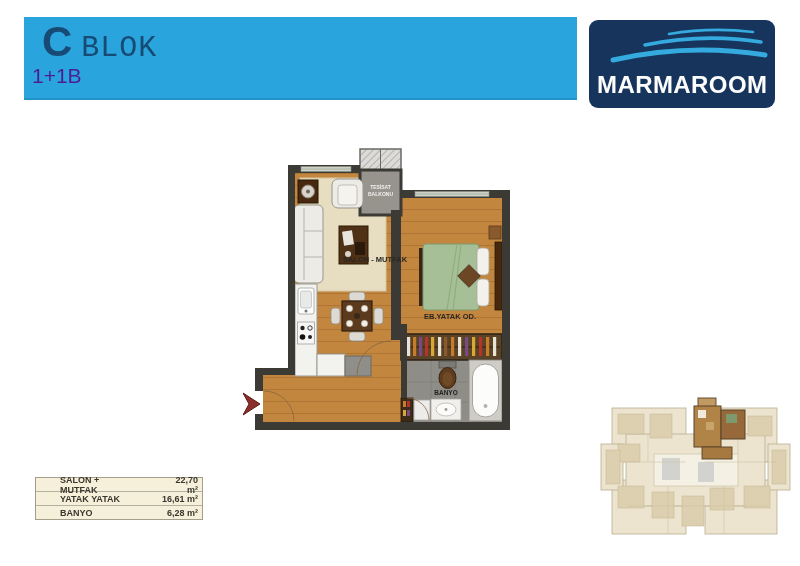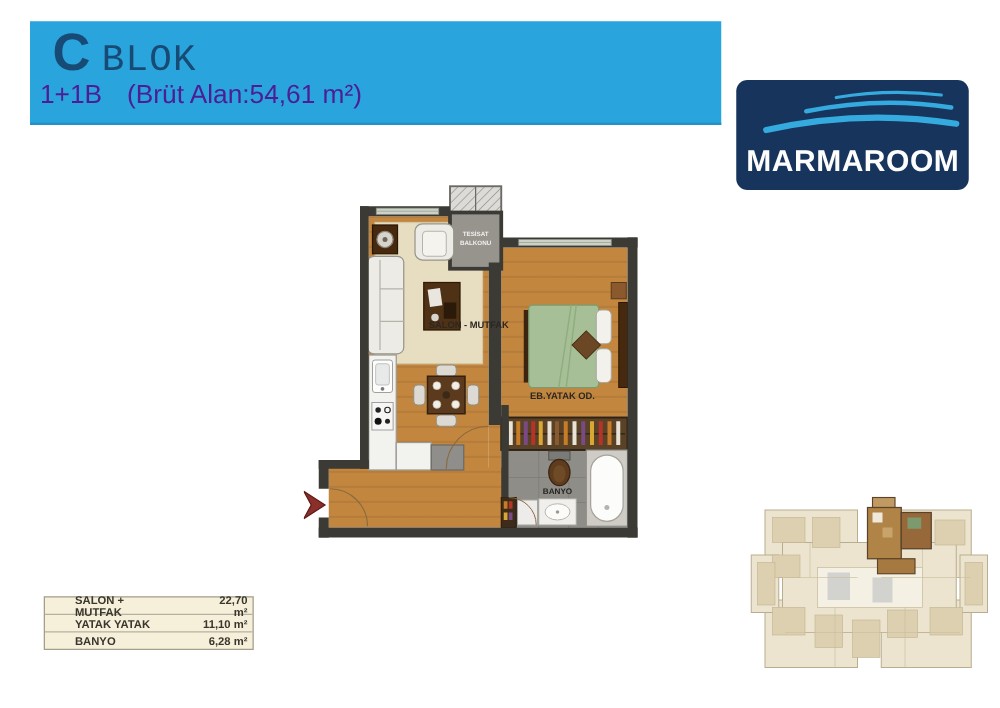--- a/index.html
+++ b/index.html
@@ -11,21 +11,21 @@
           background:#2aa4dc;border-bottom:2px solid #2392c6;box-sizing:border-box;}
   .banner-line1{position:absolute;left:18px;top:2px;display:flex;align-items:baseline;color:#174a74;}
   .block-letter{font-size:42px;font-weight:bold;line-height:1.1;}
   .block-word{font-size:30px;font-weight:500;margin-left:9px;letter-spacing:1px;font-family:Liberation Mono, monospace;}
   .banner-line2{position:absolute;left:8px;top:47px;color:#4c1d95;font-size:21px;display:flex;}
   .unit-type{font-weight:500;}
   .area-label{margin-left:20px;}
 
   
   .logo{position:absolute;left:589px;top:20px;width:186px;height:88px;background:#16345c;
-        border-radius:9px;margin-top:44px;}
+        border-radius:9px;}
   .logo svg{position:absolute;left:0;top:0;}
 
   
   .plan{position:absolute;left:243px;top:138px;width:275px;height:310px;}
 
   
   .areas-table{position:absolute;left:35px;top:477px;width:166px;background:#f6f0da;
                border:1px solid #a39f8d;font-size:9px;font-weight:bold;color:#39362e;}
   .area-row{display:flex;justify-content:space-between;align-items:center;height:13px;
             padding:0 4px;border-bottom:1px solid #b5b1a0;}
@@ -40,21 +40,20 @@
 
 <div id="page">
 
   <div class="banner">
     <div class="banner-line1">
       <span class="block-letter">C</span>
       <span class="block-word">BLOK</span>
     </div>
     <div class="banner-line2">
       <span class="unit-type">1+1B</span>
-      <span class="area-label">(Brüt Alan:54,61 m²)</span>
     </div>
   </div>
 
   <div class="logo">
     <svg width="186" height="82" viewBox="0 0 186 82">
       <path d="M80,14 Q122,7 164,12" fill="none" stroke="#35aade" stroke-width="2.6" stroke-linecap="round"></path>
       <path d="M56,25 Q115,13 172,22" fill="none" stroke="#35aade" stroke-width="3.6" stroke-linecap="round"></path>
       <path d="M24,40 Q100,23 176,35" fill="none" stroke="#35aade" stroke-width="5" stroke-linecap="round"></path>
       <text x="8" y="73" textLength="170" font-family="Liberation Sans, sans-serif" font-size="24" font-weight="bold" fill="#fdfdfd">MARMAROOM</text>
     </svg>
@@ -223,21 +222,21 @@
     </svg>
   </div>
 
   <div class="areas-table">
     <div class="area-row">
       <span class="area-label">SALON + MUTFAK</span>
       <span class="area-value">22,70 m²</span>
     </div>
     <div class="area-row">
       <span class="area-label">YATAK YATAK</span>
-      <span class="area-value">11,10 m²</span>
+      <span class="area-value">16,61 m²</span>
     </div>
     <div class="area-row">
       <span class="area-label">BANYO</span>
       <span class="area-value">6,28 m²</span>
     </div>
   </div>
 
   <div class="minimap">
     <svg width="195" height="156" viewBox="0 0 195 156">
       <g stroke="#b9ad8f" stroke-width="0.8" fill="#ece4cf">

